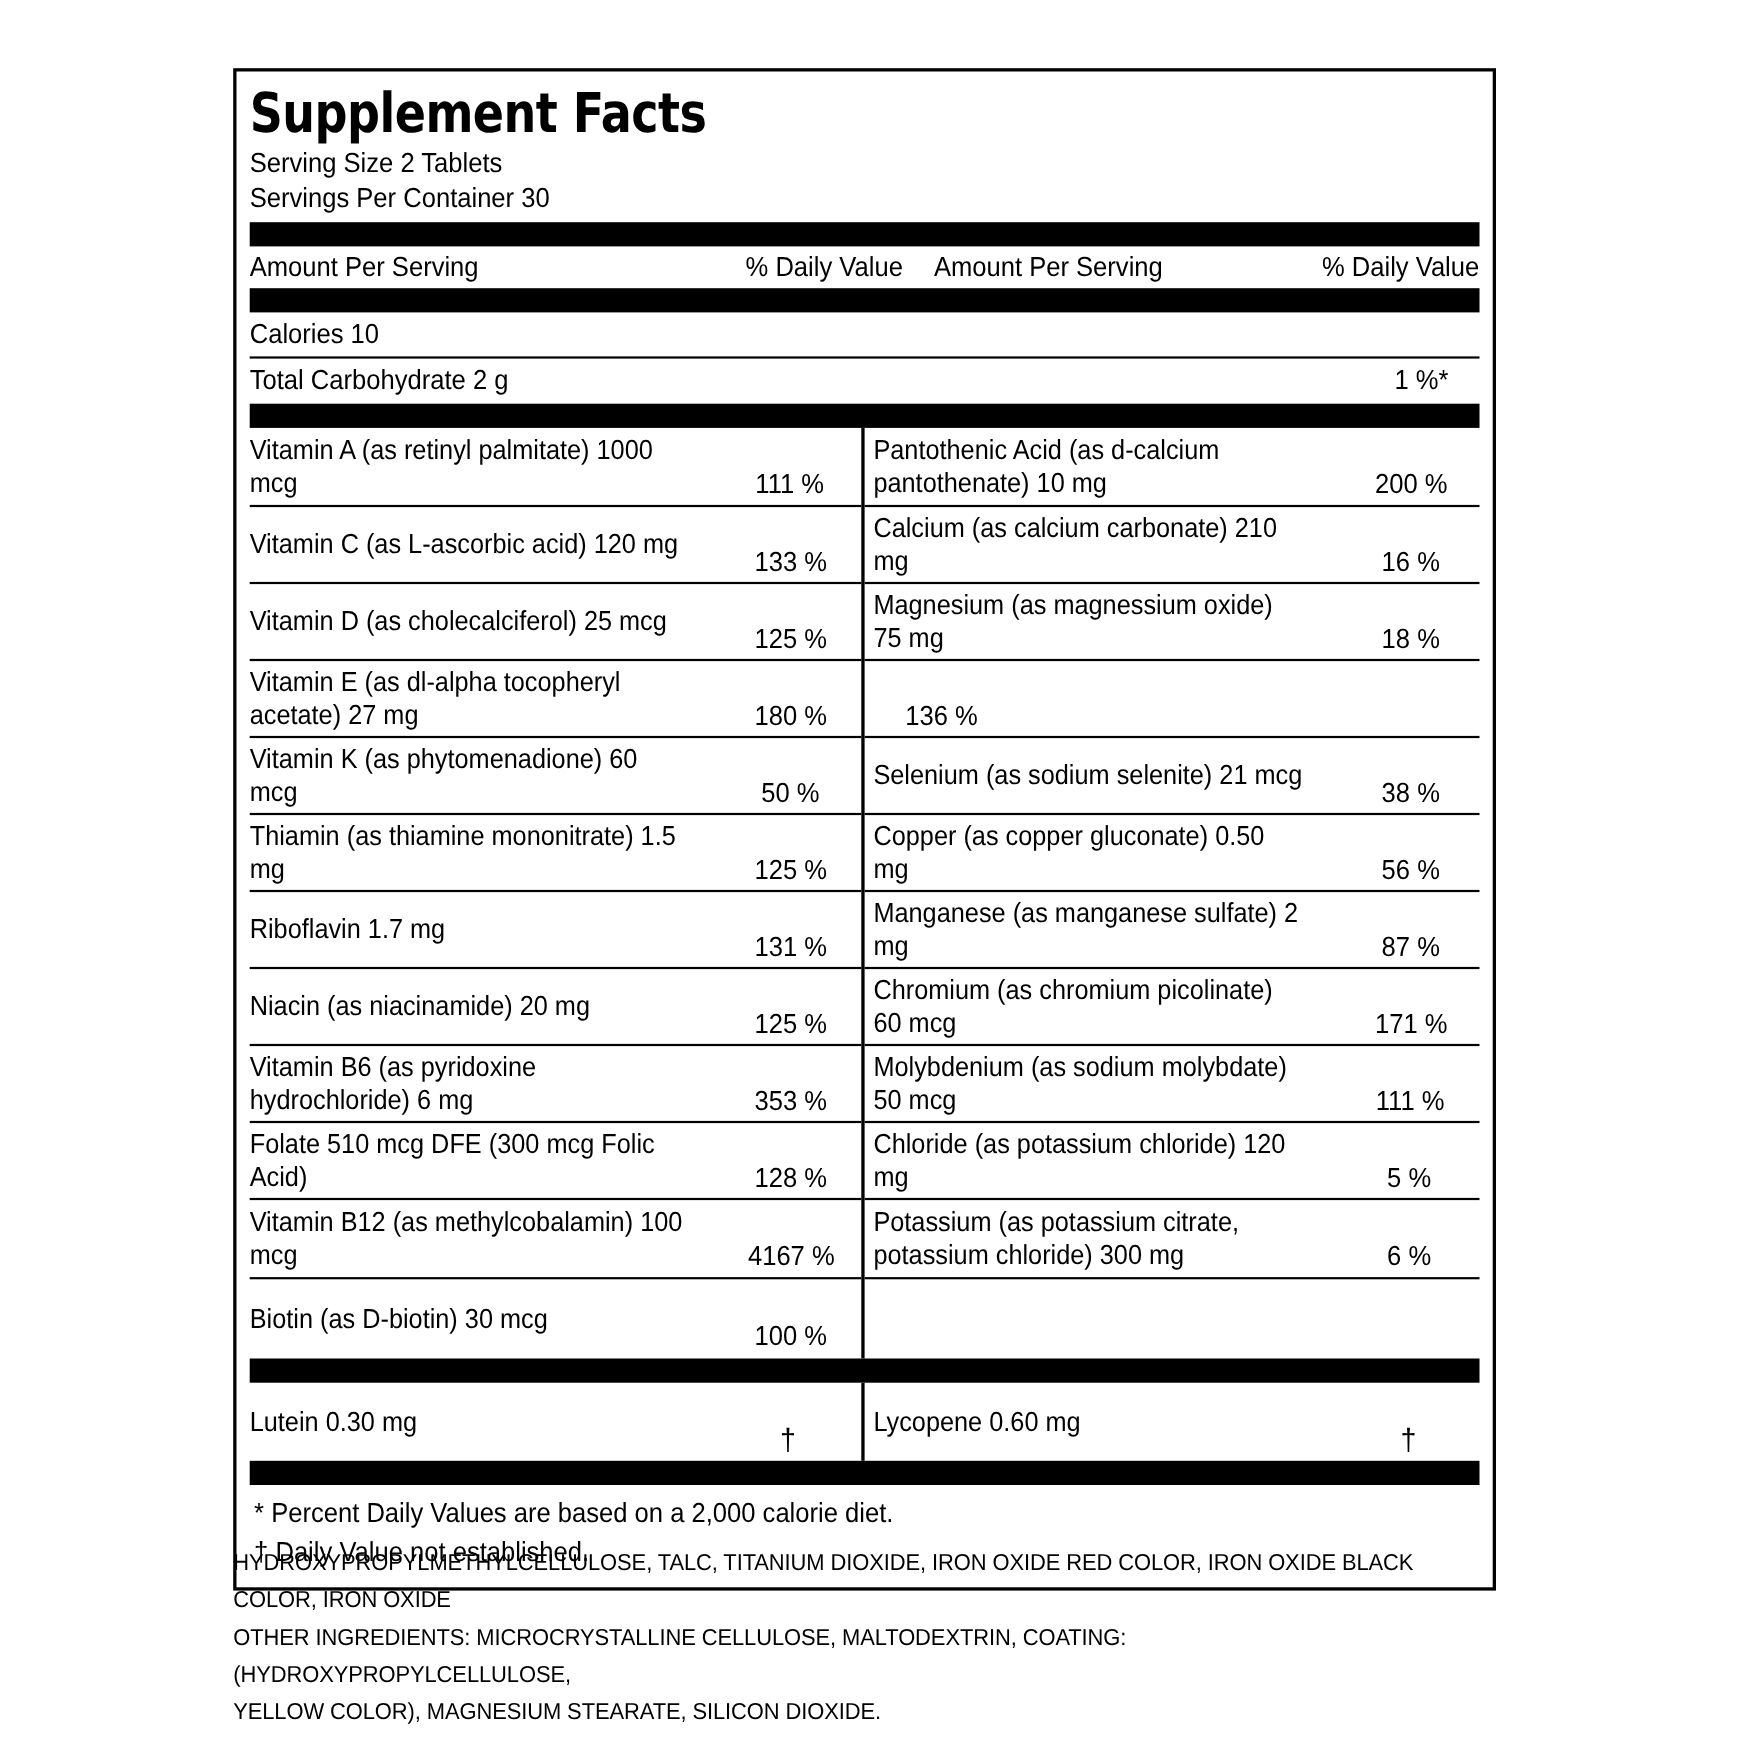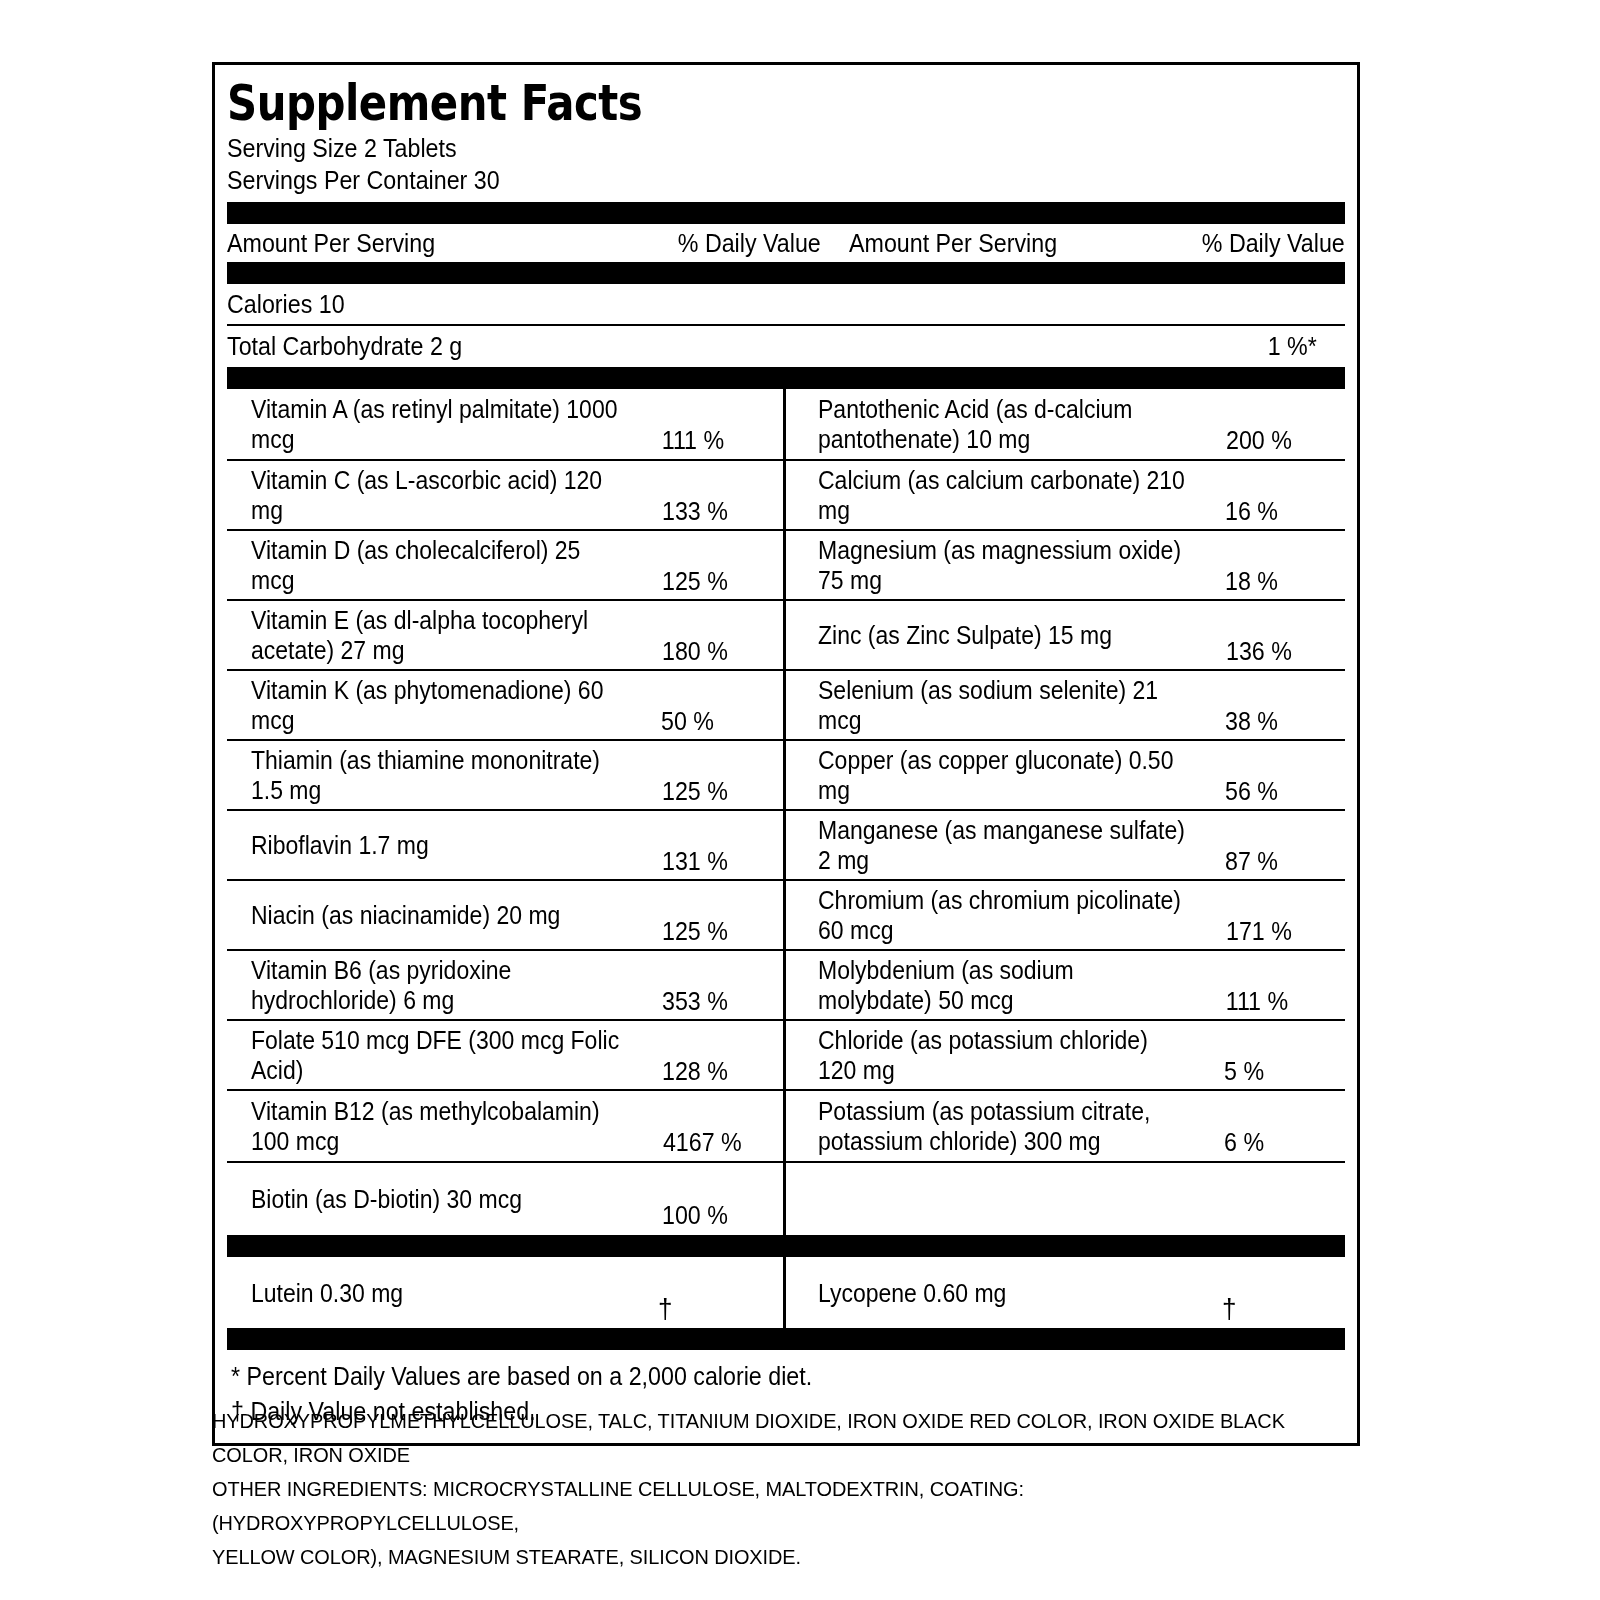--- a/index.html
+++ b/index.html
@@ -119,26 +119,25 @@
   }
   .nrow.noline { border-bottom: none; }
   .nrow.tall { min-height: 72px; }
   .col.left .nrow { padding-right: 8px; }
   .col.right .nrow { padding-left: 8px; padding-right: 6px; }
 
   .nname {
     flex: 1;
     font-size: 25px;
     line-height: 1.2;
-    margin-left: 24px;
   }
   .nname span.t { display: inline-block; transform: scaleX(0.92); transform-origin: left center; }
   .nval {
     width: 118px;
-    text-align: left;
+    text-align: center;
     font-size: 25px;
     line-height: 1.2;
     white-space: nowrap;
     margin-top: 32px;
   }
   .nval span.t { display: inline-block; transform: scaleX(0.93); transform-origin: right center; }
   .nval.dagger { font-size: 28px; }
 
   
   .foot {
@@ -263,21 +262,20 @@
           </div>
           <div class="nrow">
             <div class="nname"><span class="t">Calcium (as calcium carbonate) 210 mg</span></div>
             <div class="nval"><span class="t">16 %</span></div>
           </div>
           <div class="nrow">
             <div class="nname"><span class="t">Magnesium (as magnessium oxide) 75 mg</span></div>
             <div class="nval"><span class="t">18 %</span></div>
           </div>
           <div class="nrow">
-            <div class="nname"><span class="t">Zinc (as Zinc Sulpate) 15 mg</span></div>
             <div class="nval"><span class="t">136 %</span></div>
           </div>
           <div class="nrow">
             <div class="nname"><span class="t">Selenium (as sodium selenite)  21 mcg</span></div>
             <div class="nval"><span class="t">38 %</span></div>
           </div>
           <div class="nrow">
             <div class="nname"><span class="t">Copper (as copper gluconate) 0.50 mg</span></div>
             <div class="nval"><span class="t">56 %</span></div>
           </div>

